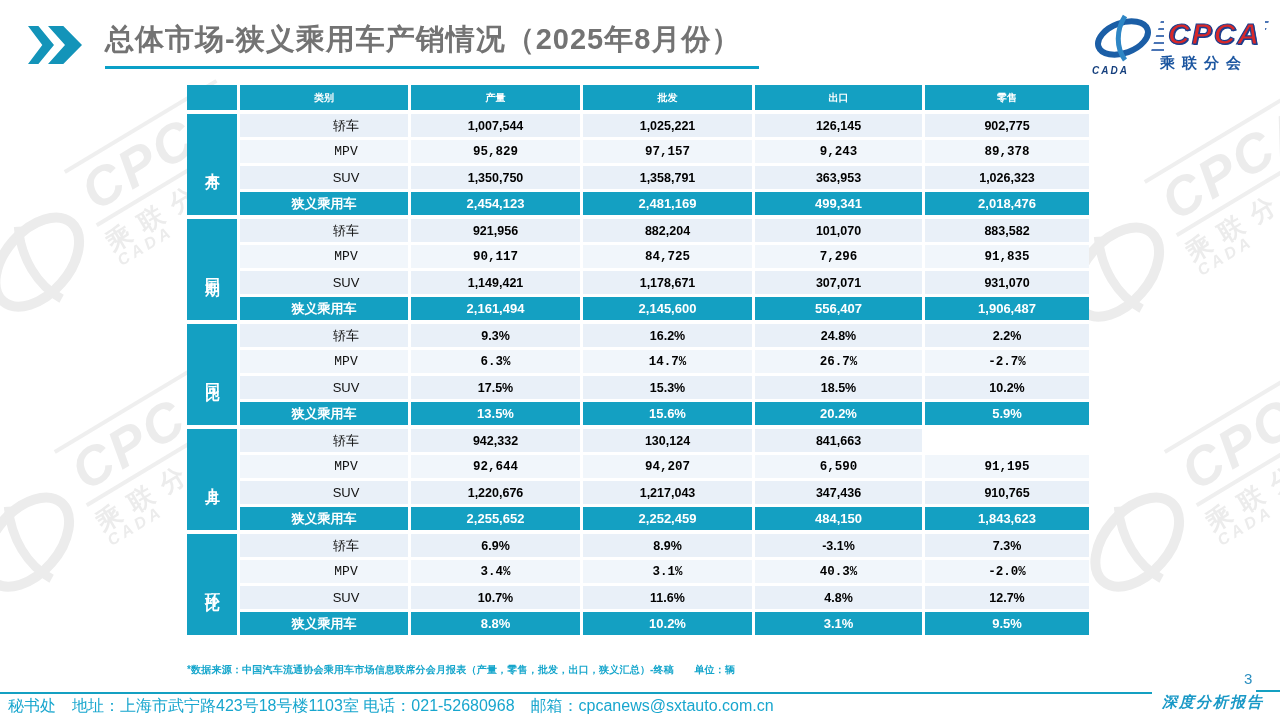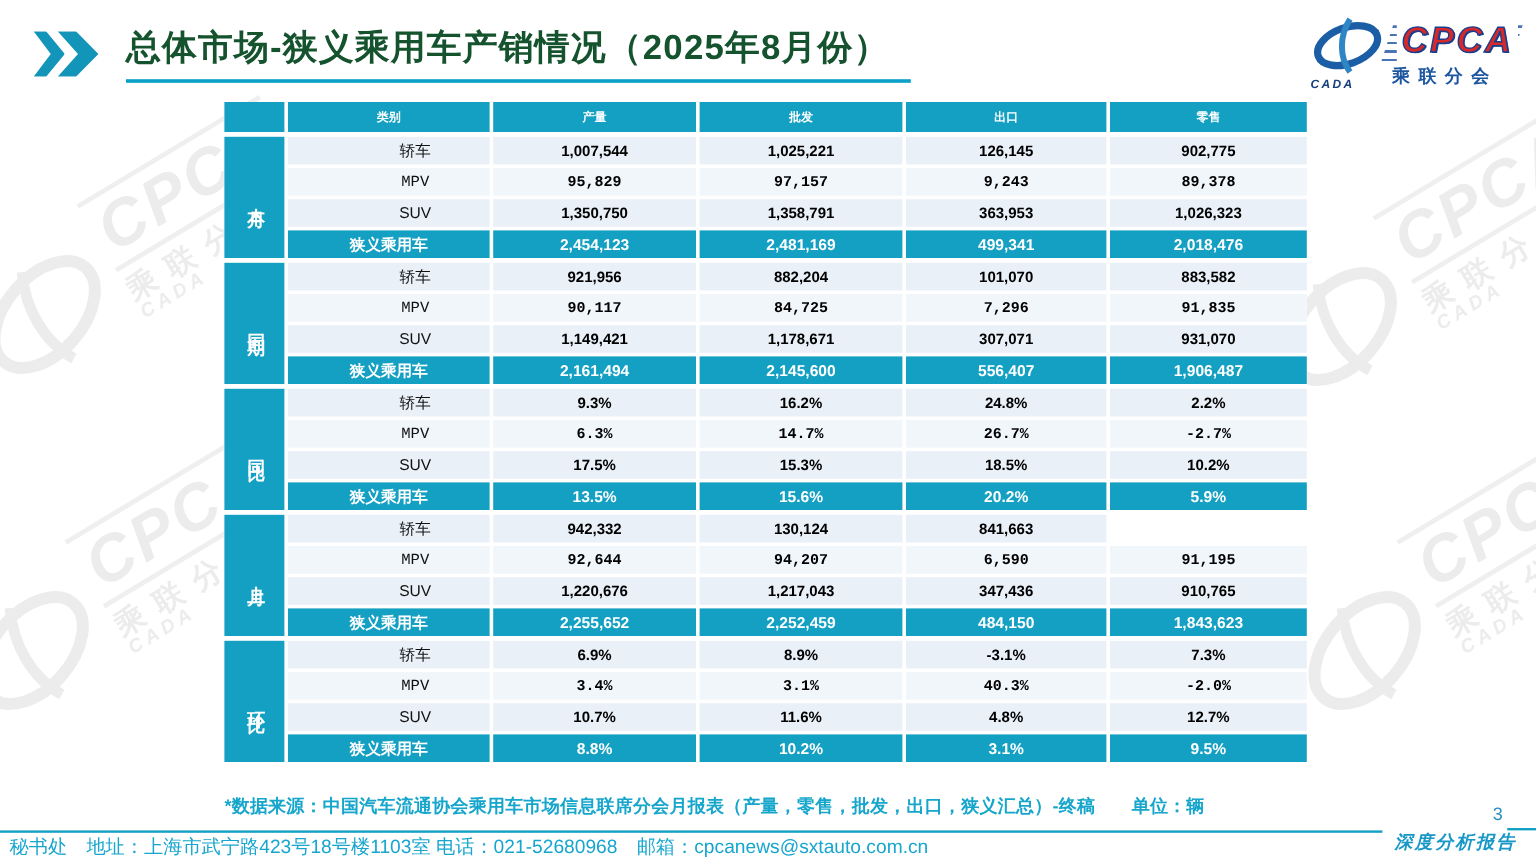--- a/index.html
+++ b/index.html
@@ -16,21 +16,21 @@
         border-top:4px solid #efefef; border-bottom:4px solid #efefef; padding:2px 6px; }
   .wm .wm-sub { font-size:25px; font-weight:bold; letter-spacing:12px; margin-top:8px; }
   .wm .wm-cada { font-size:16px; font-weight:bold; font-style:italic; letter-spacing:4px; color:#ececec; }
 
   
   .hdr { position:absolute; top:24px; left:28px; right:0; height:56px; z-index:2; }
   .chevrons { position:absolute; left:0; top:2px; display:flex; }
   .chev { background:#1394b9; height:38px; }
   .chev.small { width:26px; clip-path:polygon(0 0,40% 0,100% 50%,40% 100%,0 100%,55% 50%); }
   .chev.big   { width:34px; clip-path:polygon(0 0,45% 0,100% 50%,45% 100%,0 100%,50% 50%); margin-left:-6px; }
-  .page-title { position:absolute; left:77px; top:-4px; color:#14532d; font-size:29px; font-weight:bold;
+  .page-title { position:absolute; left:77px; top:-4px; color:#737373; font-size:29px; font-weight:bold;
         letter-spacing:1px; border-bottom:3px solid #0ba0c7; padding:0 18px 6px 0; white-space:nowrap; }
 
   
   .logo { position:absolute; top:14px; right:16px; width:170px; height:62px; z-index:2;
         display:flex; align-items:center; gap:4px; }
   .logo-mark { position:relative; width:58px; height:62px; flex:0 0 auto; }
   .logo-mark svg { width:58px; height:48px; display:block; }
   .logo-cada { position:absolute; left:-2px; bottom:0; font-size:10px; font-weight:bold;
         font-style:italic; color:#16407e; letter-spacing:2px; }
   .logo-right { position:relative; flex:1; height:56px; }
@@ -53,21 +53,21 @@
         writing-mode:vertical-lr; text-orientation:upright; letter-spacing:4px;
         display:flex; align-items:center; justify-content:center; }
   .grows { display:flex; flex-direction:column; gap:3px; }
   .trow { display:grid; grid-template-columns:168px 169px 169px 167px 164px; gap:3px; height:23px; }
   .cat { background:#e9f0f8; color:#111; font-size:13px;padding-left:44px; }
   .num { background:#e9f0f8; color:#000; font-weight:bold; font-size:12.5px; }
   .trow.alt .cat, .trow.alt .num { background:#f1f6fb;font-family:Liberation Mono, monospace; }
   .trow.sum .cell { background:#14a0c2; color:#fff; font-weight:bold; font-size:13px;text-align:right; }
 
   
-  .footnote { position:absolute; left:187px; top:663px; color:#16a6cc; font-size:15px;
+  .footnote { position:absolute; left:187px; top:663px; color:#16a6cc; font-size:10px;
         font-weight:bold; letter-spacing:.2px; z-index:2; }
   .rule-long { position:absolute; left:0; top:692px; width:1152px; height:2px; background:#14a0c2; }
   .report-label { position:absolute; left:1162px; top:693px; color:#1898c6; font-size:15px;
         font-weight:bold; font-style:italic; font-family:"DejaVu Serif","Liberation Serif",serif;
         letter-spacing:2px; }
   .rule-short { position:absolute; left:1256px; top:690px; width:24px; height:2px; background:#14a0c2; }
   .page-num { position:absolute; left:1244px; top:670px; color:#2c8fc0; font-size:15px; }
   .contact { position:absolute; left:8px; top:696px; color:#18a6ce; font-size:16px; z-index:2; }
 </style>
 </head>

